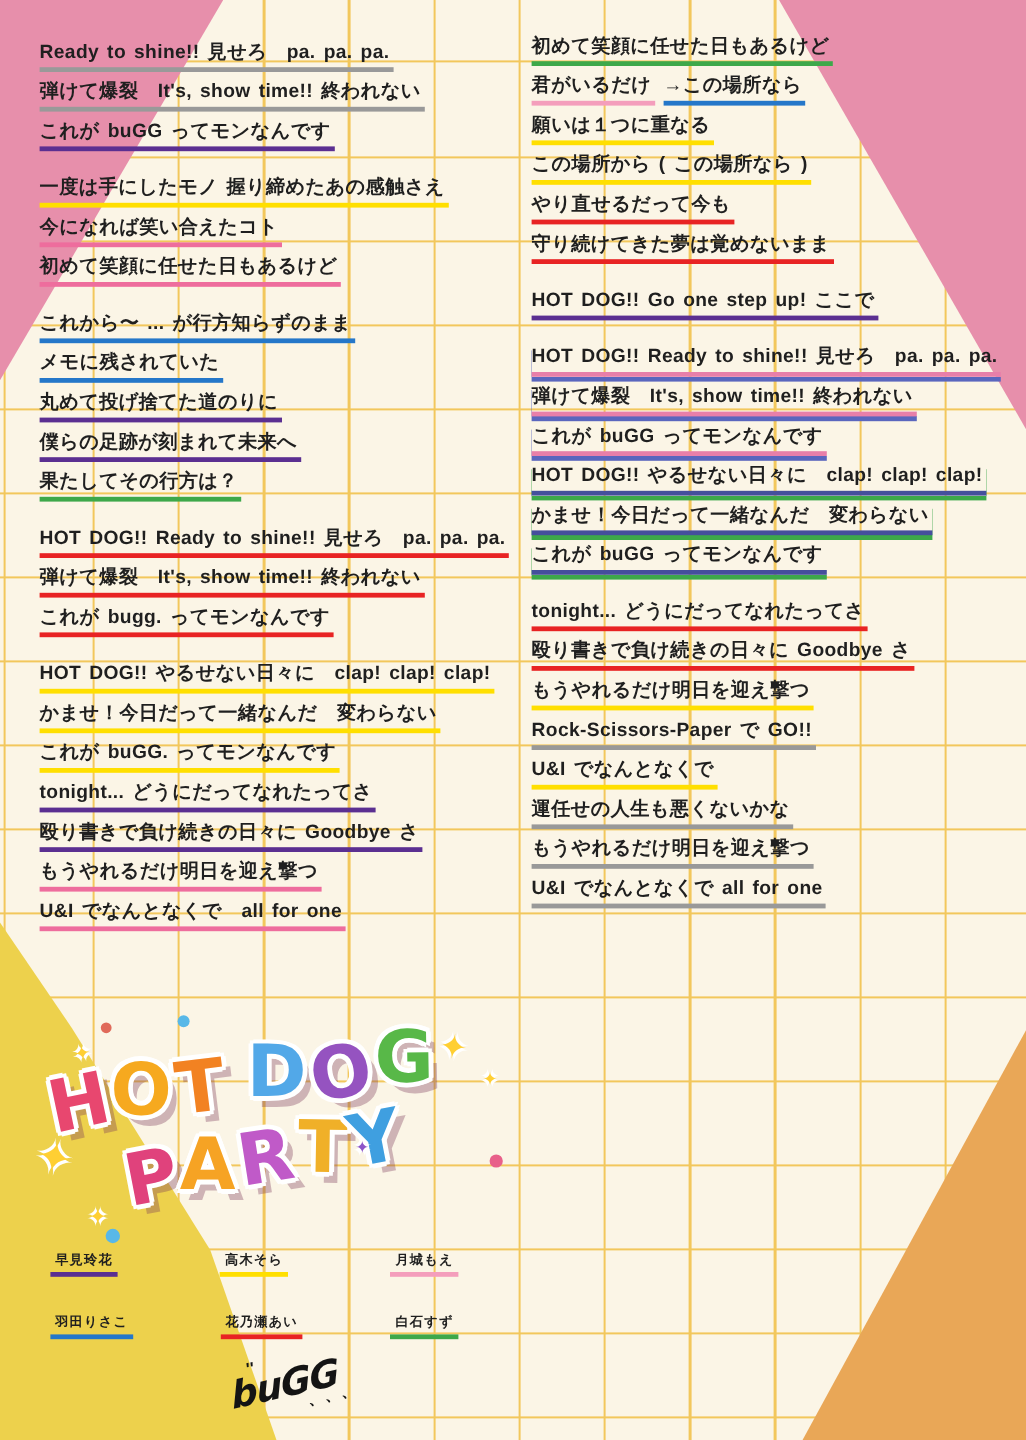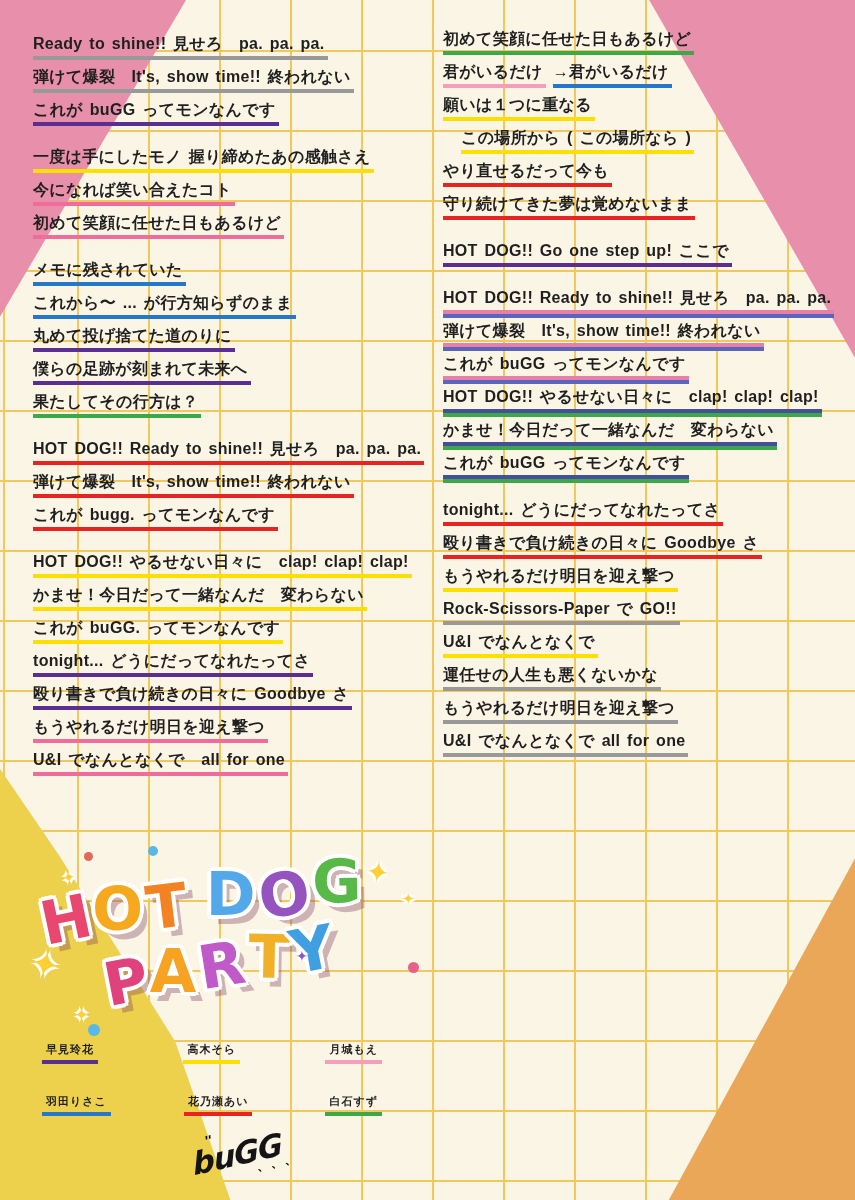--- a/index.html
+++ b/index.html
@@ -102,22 +102,22 @@
         <div class="line"><span class="seg" style="border-bottom-color: rgb(153, 153, 153);">Ready to shine!! 見せろ　pa. pa. pa.</span></div>
         <div class="line"><span class="seg" style="border-bottom-color: rgb(153, 153, 153);">弾けて爆裂　It's, show time!! 終われない</span></div>
         <div class="line"><span class="seg" style="border-bottom-color: rgb(91, 47, 145);">これが buGG ってモンなんです</span></div>
       </div>
       <div class="stanza">
         <div class="line"><span class="seg" style="border-bottom-color: rgb(255, 223, 0);">一度は手にしたモノ 握り締めたあの感触さえ</span></div>
         <div class="line"><span class="seg" style="border-bottom-color: rgb(238, 109, 157);">今になれば笑い合えたコト</span></div>
         <div class="line"><span class="seg" style="border-bottom-color: rgb(238, 109, 157);">初めて笑顔に任せた日もあるけど</span></div>
       </div>
       <div class="stanza">
+        <div class="line"><span class="seg" style="border-bottom-color: rgb(37, 119, 201);">これから〜 ... が行方知らずのまま</span></div>
         <div class="line"><span class="seg" style="border-bottom-color: rgb(37, 119, 201);">メモに残されていた</span></div>
-        <div class="line"><span class="seg" style="border-bottom-color: rgb(37, 119, 201);">これから〜 ... が行方知らずのまま</span></div>
         <div class="line"><span class="seg" style="border-bottom-color: rgb(91, 47, 145);">丸めて投げ捨てた道のりに</span></div>
         <div class="line"><span class="seg" style="border-bottom-color: rgb(91, 47, 145);">僕らの足跡が刻まれて未来へ</span></div>
         <div class="line"><span class="seg" style="border-bottom-color: rgb(61, 168, 74);">果たしてその行方は？</span></div>
       </div>
       <div class="stanza">
         <div class="line"><span class="seg" style="border-bottom-color: rgb(232, 35, 35);">HOT DOG!! Ready to shine!! 見せろ　pa. pa. pa.</span></div>
         <div class="line"><span class="seg" style="border-bottom-color: rgb(232, 35, 35);">弾けて爆裂　It's, show time!! 終われない</span></div>
         <div class="line"><span class="seg" style="border-bottom-color: rgb(232, 35, 35);">これが bugg. ってモンなんです</span></div>
       </div>
       <div class="stanza">
@@ -126,23 +126,23 @@
         <div class="line"><span class="seg" style="border-bottom-color: rgb(255, 223, 0);">これが buGG. ってモンなんです</span></div>
         <div class="line"><span class="seg" style="border-bottom-color: rgb(91, 47, 145);">tonight... どうにだってなれたってさ</span></div>
         <div class="line"><span class="seg" style="border-bottom-color: rgb(91, 47, 145);">殴り書きで負け続きの日々に Goodbye さ</span></div>
         <div class="line"><span class="seg" style="border-bottom-color: rgb(238, 109, 157);">もうやれるだけ明日を迎え撃つ</span></div>
         <div class="line"><span class="seg" style="border-bottom-color: rgb(238, 109, 157);">U&amp;I でなんとなくで　all for one</span></div>
       </div>
     </div>
   <div class="col col-right" id="col-right">
       <div class="stanza">
         <div class="line"><span class="seg" style="border-bottom-color: rgb(61, 168, 74);">初めて笑顔に任せた日もあるけど</span></div>
-        <div class="line"><span class="seg" style="border-bottom-color: rgb(244, 158, 188);">君がいるだけ</span><span class="seg" style="border-bottom-color: rgb(37, 119, 201);">→君がいるだけ</span></div>
+        <div class="line"><span class="seg" style="border-bottom-color: rgb(244, 158, 188);">君がいるだけ</span><span class="seg" style="border-bottom-color: rgb(37, 119, 201);">→この場所なら</span></div>
         <div class="line"><span class="seg" style="border-bottom-color: rgb(255, 223, 0);">願いは１つに重なる</span></div>
-        <div class="line"><span class="seg" style="border-bottom-color: rgb(255, 223, 0); margin-left: 18px;">この場所から ( この場所なら )</span></div>
+        <div class="line"><span class="seg" style="border-bottom-color: rgb(255, 223, 0);">この場所から ( この場所なら )</span></div>
         <div class="line"><span class="seg" style="border-bottom-color: rgb(232, 35, 35);">やり直せるだって今も</span></div>
         <div class="line"><span class="seg" style="border-bottom-color: rgb(232, 35, 35);">守り続けてきた夢は覚めないまま</span></div>
       </div>
       <div class="stanza">
         <div class="line"><span class="seg" style="border-bottom-color: rgb(91, 47, 145);">HOT DOG!! Go one step up! ここで</span></div>
       </div>
       <div class="stanza">
         <div class="line"><span class="seg" style="border-bottom-color: rgb(232, 127, 169); box-shadow: rgb(90, 102, 190) 0px 4px 0px 0px;">HOT DOG!! Ready to shine!! 見せろ　pa. pa. pa.</span></div>
         <div class="line"><span class="seg" style="border-bottom-color: rgb(232, 127, 169); box-shadow: rgb(90, 102, 190) 0px 4px 0px 0px;">弾けて爆裂　It's, show time!! 終われない</span></div>
         <div class="line"><span class="seg" style="border-bottom-color: rgb(232, 127, 169); box-shadow: rgb(90, 102, 190) 0px 4px 0px 0px;">これが buGG ってモンなんです</span></div>

